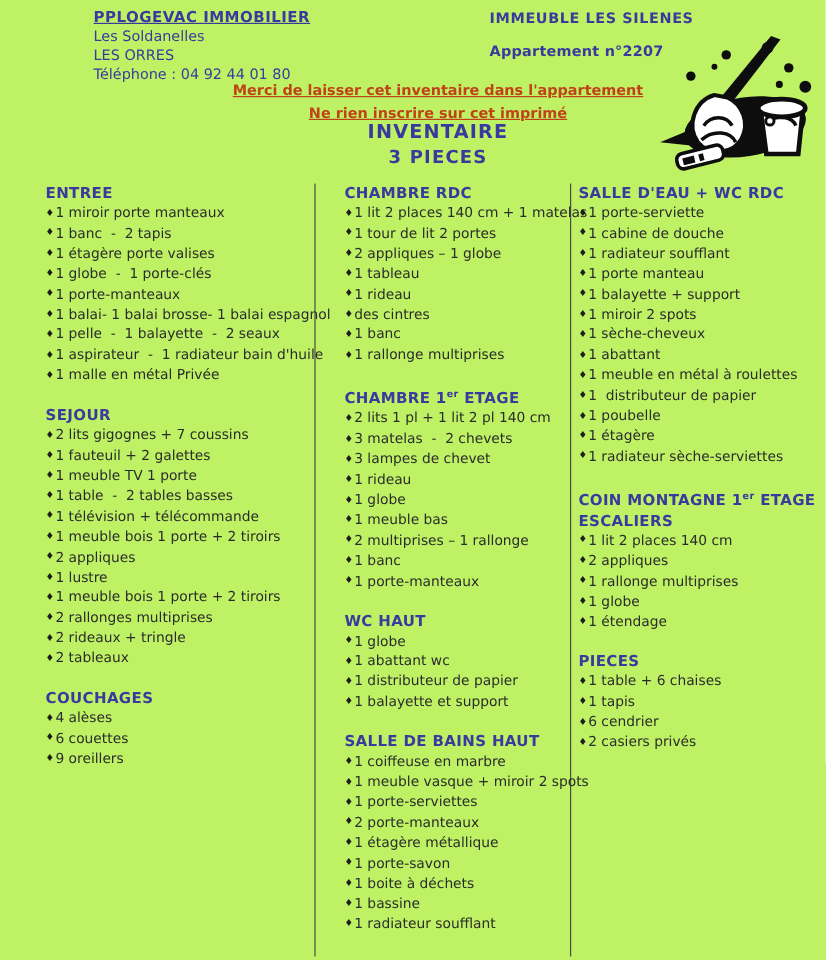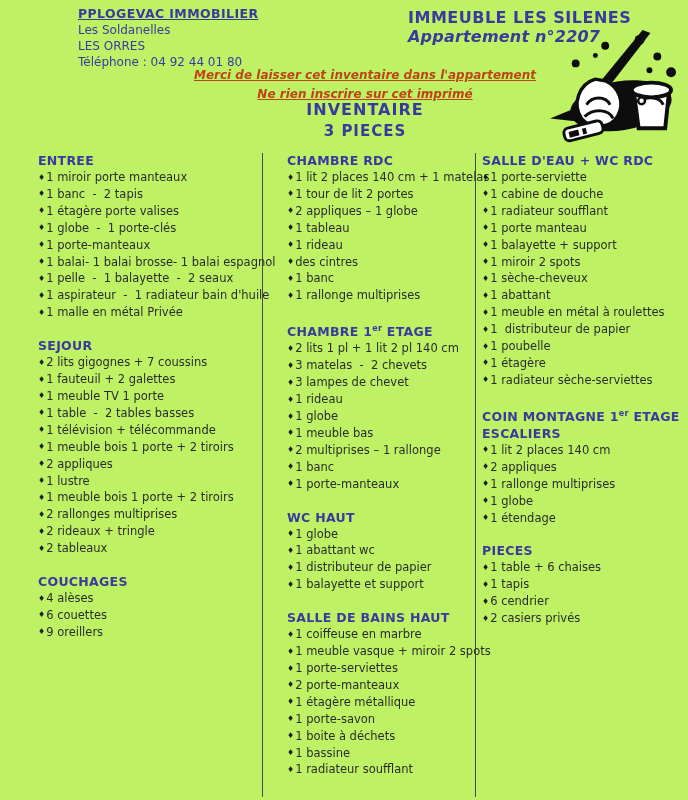--- a/index.html
+++ b/index.html
@@ -5,24 +5,24 @@
   html,body{margin:0;padding:0;background:#ffffff;}
   .page{
     position:relative;width:688px;height:800px;background:#bef264;
     font-family:"DejaVu Sans","Liberation Sans",sans-serif;
     color:#2b2b2b;overflow:hidden;
   }
   
   .agency{position:absolute;left:78px;top:6px;color:#3a3a9e;font-size:12px;line-height:16px;}
   .agency .name{font-weight:bold;text-decoration:underline;font-size:12.5px;letter-spacing:.4px;}
   .agency .phone{font-weight:normal;}
-  .building{position:absolute;left:408px;top:8px;color:#3a3a9e;font-size:16px;font-weight:bold;letter-spacing:.5px;}
-  .building .apt{letter-spacing:.2px;font-style:italic;}
+  .building{position:absolute;left:408px;top:8px;color:#3a3a9e;font-size:12px;font-weight:bold;letter-spacing:.5px;}
+  .building .apt{margin-top:14px;letter-spacing:.2px;}
   .notice-wrap{position:absolute;left:40px;width:650px;text-align:center;}
-  .notice{color:#bf4218;font-style:italic;font-weight:bold;font-size:12px;text-decoration:underline;}
+  .notice{color:#bf4218;font-weight:bold;font-size:12px;text-decoration:underline;}
   .n1{top:64px;}
   .n2{top:83px;}
   .doc-title{position:absolute;left:40px;width:650px;text-align:center;color:#3a3a9e;font-weight:bold;letter-spacing:1px;}
   .t1{top:100px;font-size:16px;}
   .t2{top:122px;font-size:15px;}
   .clipart{position:absolute;left:548px;top:30px;}
   
   .divider{position:absolute;top:153px;height:644px;width:0;border-left:1.5px solid #4b4b4b;}
   .d1{left:262px;}
   .d2{left:475px;}

